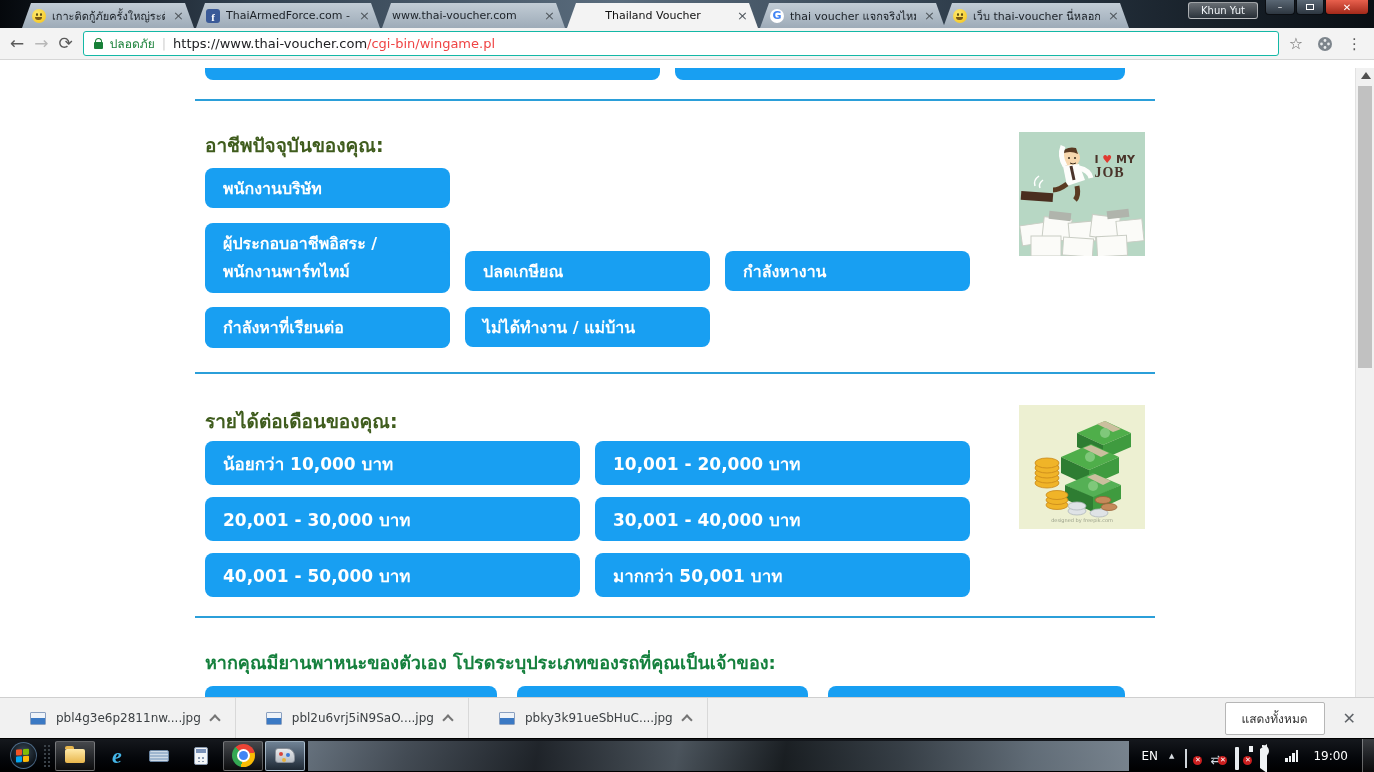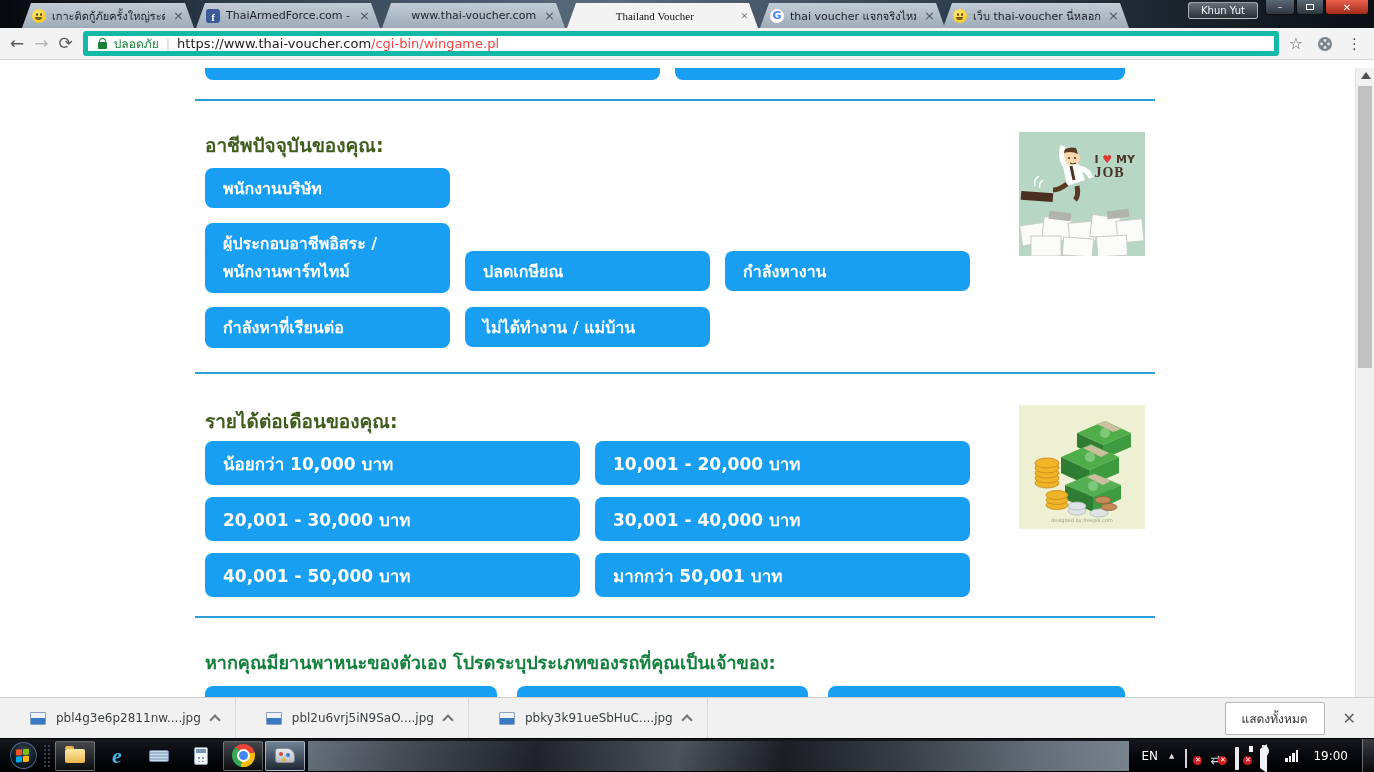--- a/index.html
+++ b/index.html
@@ -7,21 +7,21 @@
   body { font-family:"DejaVu Sans","Liberation Sans",sans-serif; background:#000; }
   #screen { position:relative; width:1374px; height:772px; background:#fff; overflow:hidden; }
 
   
   .titlebar { position:absolute; left:0; top:0; width:100%; height:28px;
     background:linear-gradient(to right,#05080c 0%,#31404f 18%,#5a6c7d 45%,#2b3947 72%,#0a0f14 100%); }
   .tab { position:absolute; top:3px; height:25px; display:flex; align-items:center; gap:6px;
     padding:0 8px 0 10px; font-size:11px; color:#1c2228; cursor:default;
     clip-path:polygon(9px 0, calc(100% - 9px) 0, 100% 100%, 0 100%);
     background:linear-gradient(#c2ccd5,#9dabb8); }
-  .tab.active { background:#f3f3f3; color:#111; z-index:3;font-family:Liberation Serif, serif; }
+  .tab.active { background:#f3f3f3; color:#111; z-index:3; }
   .tab .t-title { flex:1; overflow:hidden; white-space:nowrap; }
   .tab .t-close { font-size:13px; color:#51585e; padding:0 2px; }
   .fav { width:14px; height:14px; flex:0 0 14px; border-radius:50%; position:relative; }
   .fav.smiley { background:radial-gradient(circle at 35% 30%,#ffe96b,#f4c21a); }
   .fav.smiley i { position:absolute; background:#5a4a12; border-radius:50%; }
   .fav.smiley .eL { width:2px; height:3px; left:4px; top:4px; }
   .fav.smiley .eR { width:2px; height:3px; right:4px; top:4px; }
   .fav.smiley .mo { width:7px; height:3px; left:3px; bottom:3px; border-radius:0 0 4px 4px; background:#7a5a14; }
   .fav.fb { border-radius:3px; background:#3a5a98; color:#fff; font-weight:bold; font-size:11px;
     display:flex; align-items:flex-end; justify-content:center; line-height:1; font-family:"Liberation Serif",serif; }
@@ -36,21 +36,21 @@
     background:linear-gradient(#5a6774,#2d3640); margin-left:1px; }
   .win-btn.min { width:30px; } .win-btn.max { width:28px; }
   .win-btn.close { width:44px; background:linear-gradient(#e8604d,#a3291a); font-size:10px; }
   .win-btn .maxbox { width:8px; height:6px; border:1px solid #fff; display:block; }
 
   
   .toolbar { position:absolute; left:0; top:28px; width:100%; height:32px; background:#f3f3f3;
     border-bottom:1px solid #d6d6d6; display:flex; align-items:center; padding:0 10px; gap:10px; }
   .nav-ic { font-size:17px; color:#5a5a5a; line-height:1; }
   .nav-ic.disabled { color:#b8b8b8; }
-  .omnibox { flex:1; height:25px; background:#fff; border:5px solid #14b8a6; border-radius:3px;
+  .omnibox { flex:1; height:25px; background:#fff; border:1px solid #14b8a6; border-radius:3px;
     display:flex; align-items:center; padding:0 10px; gap:7px; }
   .lock { width:9px; height:7px; background:#188038; border-radius:1px; position:relative; margin-top:4px; }
   .lock:before { content:""; position:absolute; width:5px; height:5px; left:1px; top:-4px;
     border:1.5px solid #188038; border-bottom:none; border-radius:4px 4px 0 0; }
   .secure-txt { color:#188038; font-size:12px; }
   .omni-sep { color:#d0d0d0; font-size:13px; }
   .url { font-size:13px; color:#202124; }
   .url .path { color:#ef4444; }
   .toolbar-right { display:flex; align-items:center; gap:14px; padding-right:2px; }
   .star { font-size:16px; color:#6a6a6a; }
@@ -169,21 +169,21 @@
         </span>
       <span class="t-title">เกาะติดกู้ภัยครั้งใหญ่ระดับภา</span>
       <span class="t-close">×</span>
     </div>
     <div class="tab" style="left:196px;width:184px;">
       <span class="fav fb">f</span>
       <span class="t-title">ThaiArmedForce.com -</span>
       <span class="t-close">×</span>
     </div>
     <div class="tab" style="left:382px;width:183px;">
-      <span class="t-title" style="text-align:right;">www.thai-voucher.com</span>
+      <span class="t-title" style="text-align:left;">www.thai-voucher.com</span>
       <span class="t-close">×</span>
     </div>
     <div class="tab active" style="left:567px;width:191px;">
       <span class="t-title" style="text-align:center;">Thailand Voucher</span>
       <span class="t-close">×</span>
     </div>
     <div class="tab" style="left:760px;width:185px;">
       <span class="fav gg">G</span>
       <span class="t-title">thai voucher แจกจริงไหม</span>
       <span class="t-close">×</span>

